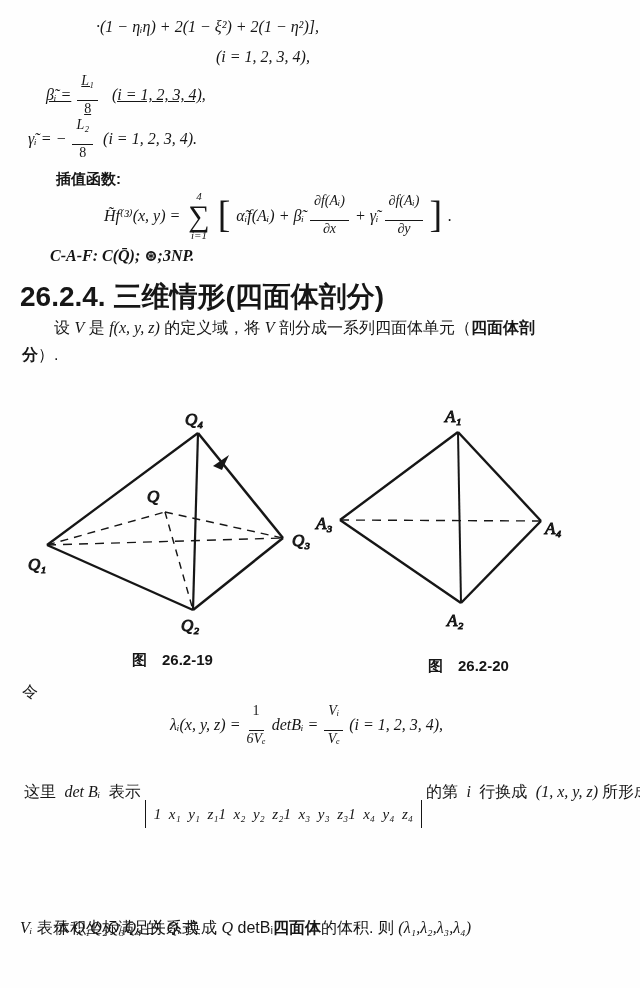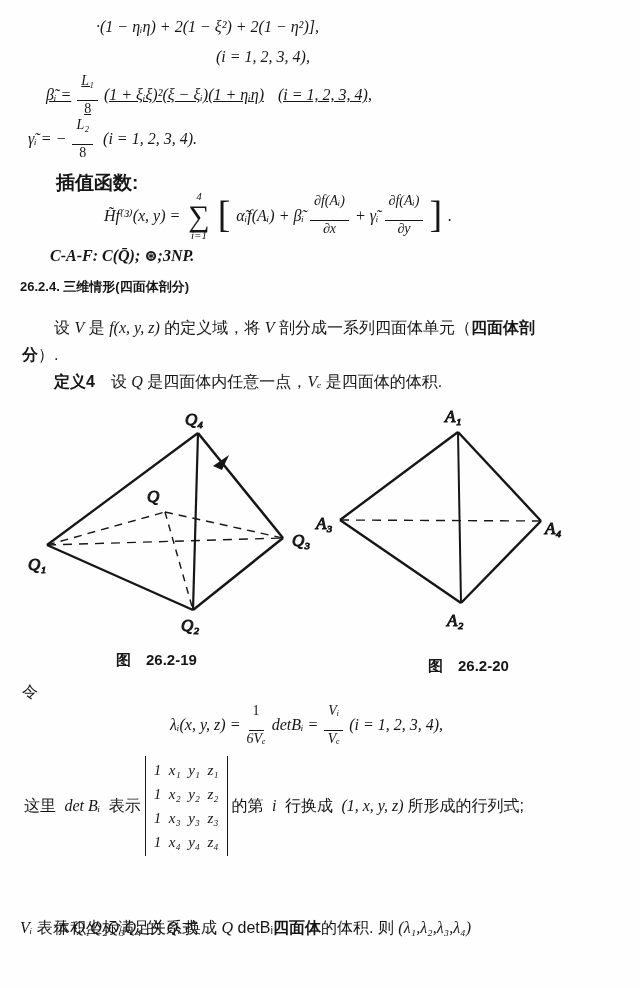--- a/index.html
+++ b/index.html
@@ -18,44 +18,43 @@
   .cjk{font-family:"Liberation Sans","DejaVu Sans",sans-serif;font-style:normal;}
   .b{font-weight:bold;}
   .row{display:flex;align-items:center;gap:6px;}
   .frac{display:inline-flex;flex-direction:column;align-items:center;line-height:1.05;font-size:14px;}
   .frac .num{border-bottom:1.4px solid #161616;padding:0 4px 11px;}
   .frac .den{padding-top:1px;}
   .sigma{display:inline-flex;flex-direction:column;align-items:center;line-height:1;margin:0 2px;}
   .sigma .lim{font-size:11px;font-style:italic;line-height:1.1;}
   .sigma .op{font-size:30px;font-style:normal;line-height:0.9;}
   .bracket{font-size:38px;font-weight:400;font-style:normal;line-height:0.9;transform:translateY(-2px);}
-  .det{display:inline-flex;flex-direction:column;
+  .det{display:inline-flex;flex-direction:row;
        border-left:1.6px solid #161616;border-right:1.6px solid #161616;
-       padding:2px 8px;line-height:24px;font-size:15px;}
+       padding:2px 8px;line-height:24px;font-size:15px;margin-top:44px;}
   .det div{white-space:pre;}
   .fs16{font-size:16px;}
-  .fs15{font-size:19px;text-align:center;}
+  .fs15{font-size:15px;text-align:center;}
   .cap{font-size:15px;font-weight:bold;}
   svg text{font-family:"Liberation Serif","DejaVu Serif",serif;font-style:italic;font-size:17px;fill:#161616;}
 </style>
 </head>
 <body>
 
 <div class="page">
 
   <div class="abs math fs16" style="top:18px;left:96px;">·(1 − ηᵢη) + 2(1 − ξ²) + 2(1 − η²)],</div>
   <div class="abs math fs16" style="top:48px;left:216px;">(i = 1, 2, 3, 4),</div>
 
   <div class="abs row math fs16" style="top:74px;left:46px;text-decoration:underline;">
     <span>β̃ᵢ =</span>
     <span class="frac">
       <span class="num">L₁</span>
       <span class="den rom">8</span>
     </span>
-    <span>(1 + ξᵢξ)²(ξ − ξᵢ)(1 + ηᵢη)</span>
     <span style="margin-left:8px;">(i = 1, 2, 3, 4),</span>
   </div>
 
   <div class="abs row math fs16" style="top:118px;left:28px;">
     <span>γ̃ᵢ = −</span>
     <span class="frac">
       <span class="num">L₂</span>
       <span class="den rom">8</span>
     </span>
     <span style="margin-left:4px;">(i = 1, 2, 3, 4).</span>
@@ -80,28 +79,27 @@
     <span class="frac">
       <span class="num">∂f(Aᵢ)</span>
       <span class="den">∂y</span>
     </span>
     <span class="bracket">]</span>
     <span>.</span>
   </div>
 
   <div class="abs math b fs16" style="top:246px;left:50px;">C-A-F: C(Q̄); ⊛;3NP.</div>
 
-  <div class="abs cjk b" style="top:278px;left:20px;font-size:13px;">26.2.4. 三维情形(四面体剖分)</div>
+  <div class="abs cjk b" style="top:278px;left:20px;font-size:28px;">26.2.4. 三维情形(四面体剖分)</div>
 
   <div class="abs cjk fs16" style="top:314px;left:22px;width:604px;white-space:normal;line-height:27px;">
     <div style="padding-left:32px;white-space:pre;"><span>设 </span><span class="math">V</span><span> 是 </span><span class="math">f(x, y, z)</span><span> 的定义域，将 </span><span class="math">V</span><span> 剖分成一系列四面体单元（</span><span class="b">四面体剖</span></div>
     <div style="white-space:pre;"><span class="b">分</span><span>）.</span></div>
   </div>
 
-  <div class="abs cjk fs16" style="top:372px;left:54px;"><span class="b">定义4</span><span>　设 </span><span class="math">Q</span><span> 是四面体内任意一点，</span><span class="math">Vₑ</span><span> 是四面体的体积.</span></div>
 
   <svg class="abs" style="top:400px;left:0;" width="640" height="248" viewBox="0 0 640 248">
 
     <g stroke="#161616" fill="none">
       <line x1="47" y1="145" x2="198" y2="33" stroke-width="2.3"></line>
       <line x1="198" y1="33" x2="283" y2="138" stroke-width="2.5"></line>
       <line x1="283" y1="138" x2="193" y2="210" stroke-width="2.5"></line>
       <line x1="193" y1="210" x2="47" y2="145" stroke-width="2.3"></line>
       <line x1="198" y1="33" x2="193" y2="210" stroke-width="2.2"></line>
       <line x1="47" y1="145" x2="283" y2="138" stroke-width="1.4" stroke-dasharray="9 7"></line>
@@ -123,21 +121,21 @@
       <line x1="461" y1="203" x2="340" y2="120" stroke-width="2.4"></line>
       <line x1="458" y1="32" x2="461" y2="203" stroke-width="2.0"></line>
       <line x1="340" y1="120" x2="541" y2="121" stroke-width="1.4" stroke-dasharray="9 7"></line>
       <text x="445" y="22">A₁</text>
       <text x="316" y="129">A₃</text>
       <text x="545" y="134">A₄</text>
       <text x="447" y="226">A₂</text>
     </g>
   </svg>
 
-  <div class="abs cjk cap" style="top:651px;left:116px;">图　26.2-19</div>
+  <div class="abs cjk cap" style="top:651px;left:132px;">图　26.2-19</div>
   <div class="abs cjk cap" style="top:649px;left:428px;margin-top:8px;">图　26.2-20</div>
 
   <div class="abs cjk fs16" style="top:682px;left:22px;">令</div>
 
   <div class="abs row math fs16" style="top:704px;left:170px;">
     <span>λᵢ(x, y, z) =</span>
     <span class="frac">
       <span class="num rom">1</span>
       <span class="den">6Vₑ</span>
     </span>

